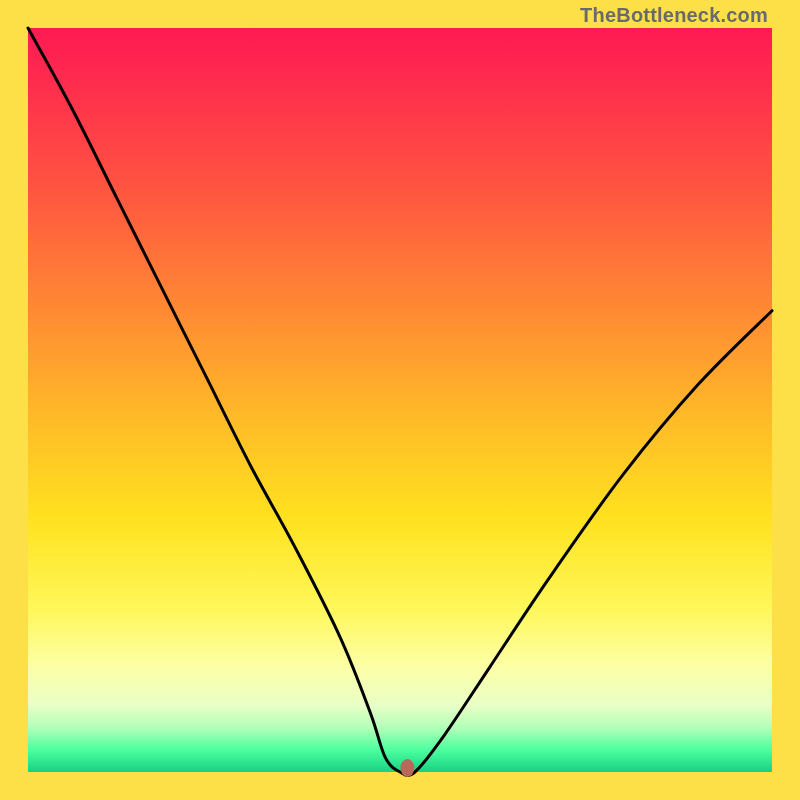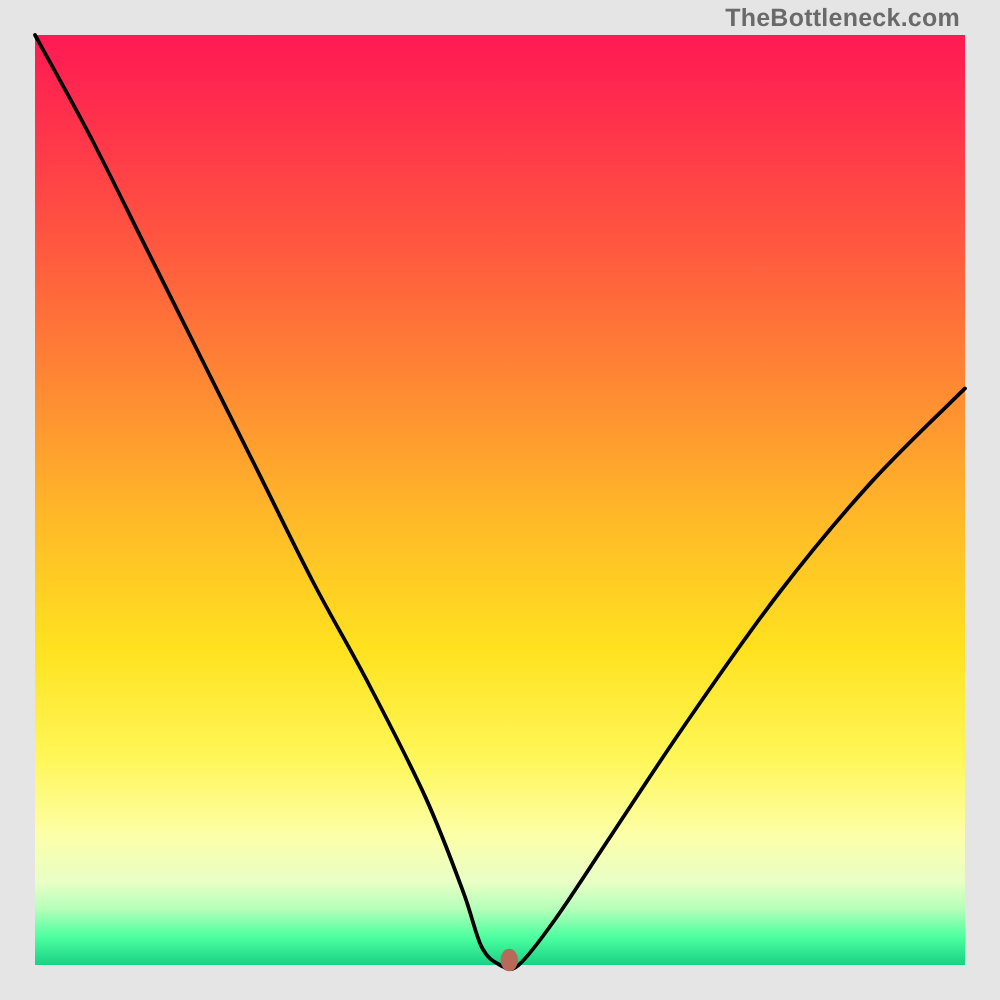--- a/index.html
+++ b/index.html
@@ -8,21 +8,21 @@
     width: 800px;
     height: 800px;
     overflow: hidden;
     background: #000;
     font-family: Arial, Helvetica, sans-serif;
   }
   .frame {
     position: relative;
     width: 800px;
     height: 800px;
-    background: #e5e5e5;
+    background: #fde047;
   }
   .plot-area {
     position: absolute;
     left: 28px;
     top: 28px;
     width: 744px;
     height: 744px;
     
     background: linear-gradient(
       to bottom,

